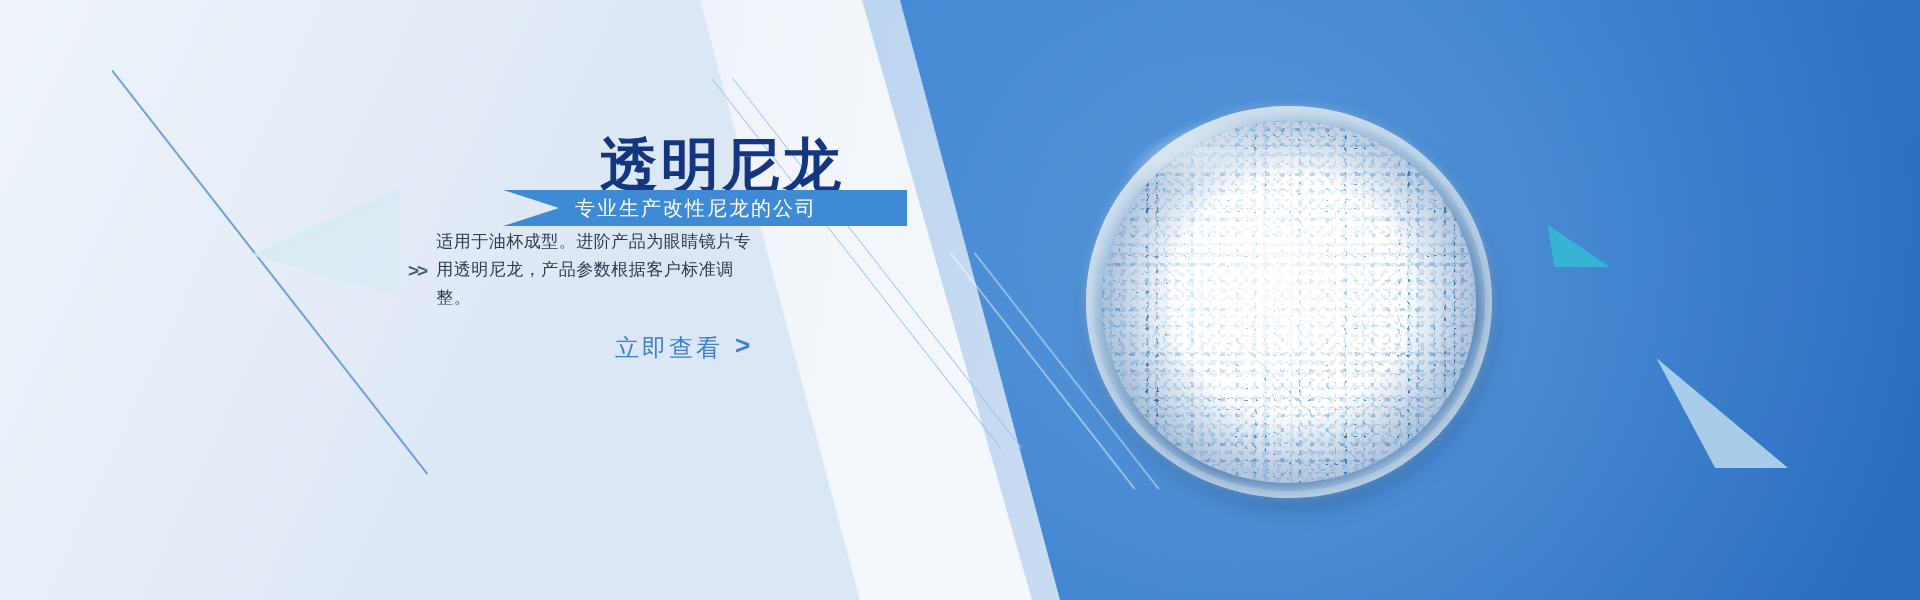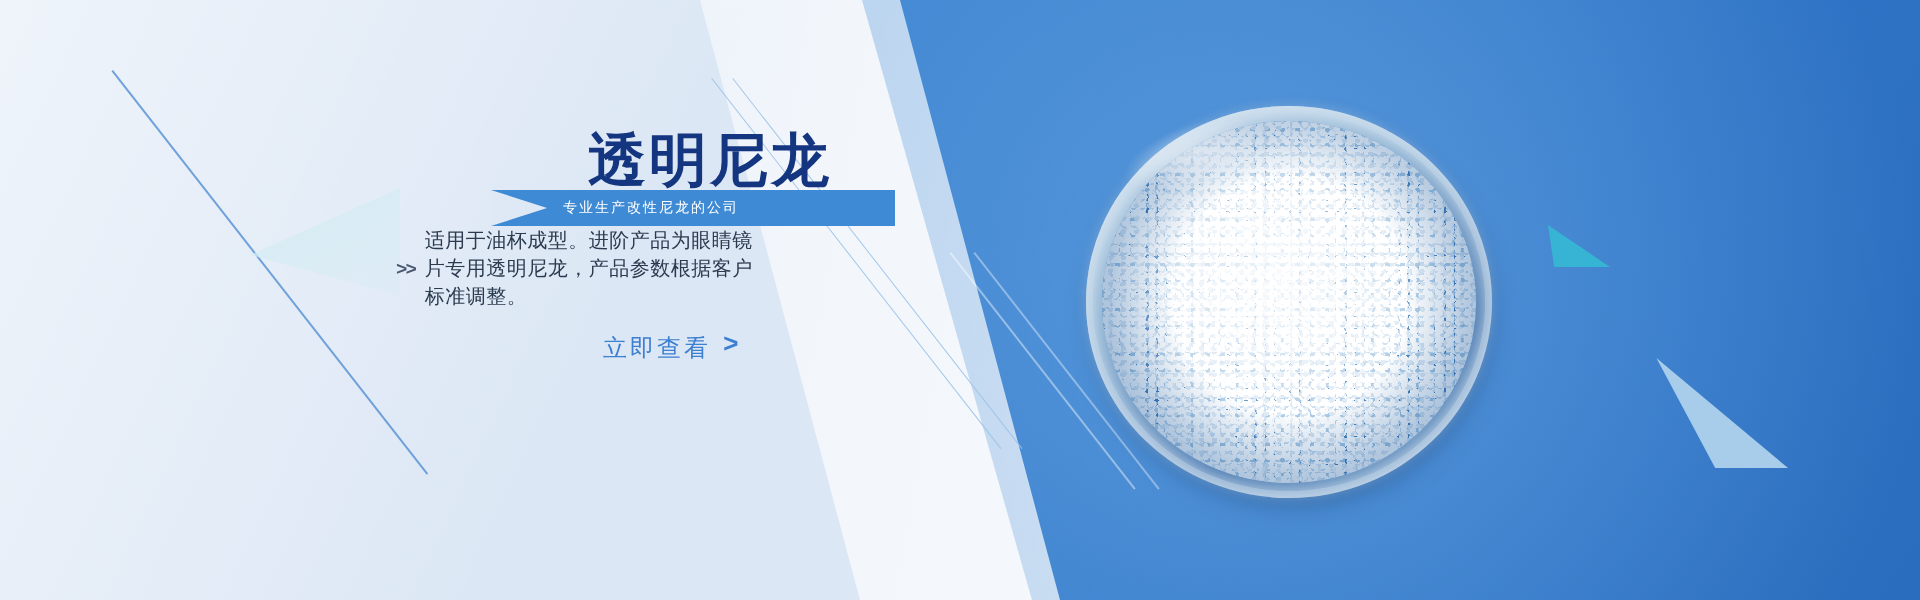--- a/index.html
+++ b/index.html
@@ -54,21 +54,21 @@
     transform-origin:0 0;
     opacity:.85;
   }
   .diag.pale{background:#9cc2e8;opacity:.9;}
   .diag.white{background:rgba(255,255,255,.85);}
 
   
   .tri{position:absolute;}
 
   
-  .content{position:absolute;left:4px;top:0;width:1000px;height:600px;font-family:Liberation Mono, monospace;}
+  .content{position:absolute;left:16px;top:0;width:1000px;height:600px;}
 
   .title{
     position:absolute;
     left:584px; top:136px;
     font-size:58px;
     font-weight:bold;
     letter-spacing:3px;
     color:#14357f;
     line-height:1;
     white-space:nowrap;
@@ -86,21 +86,21 @@
     position:absolute;
     left:0; top:0;
     width:56px; height:36px;
     background:#dfe9f6;
     clip-path:polygon(0 0, 0 36px, 56px 18px);
   }
   .ribbon-text{
     position:relative;
     margin-left:72px;
     color:#ffffff;
-    font-size:14px;
+    font-size:20px;
     letter-spacing:2px;
     font-weight:500;
     white-space:nowrap;
   }
 
   .desc-wrap{
     position:absolute;
     left:392px; top:228px;
     width:520px;
     display:flex;
@@ -109,21 +109,21 @@
   .desc-marker{
     color:#4a5a72;
     font-size:19px;
     font-weight:bold;
     letter-spacing:-2px;
     margin-right:10px;
     line-height:1;
   }
   .desc-text{
     color:#2b3a4e;
-    font-size:20px;
+    font-size:17px;
     line-height:28px;
     letter-spacing:.5px;
     width:330px;
   }
 
   .cta{
     position:absolute;
     left:599px; top:332px;
     display:flex;
     align-items:flex-start;

